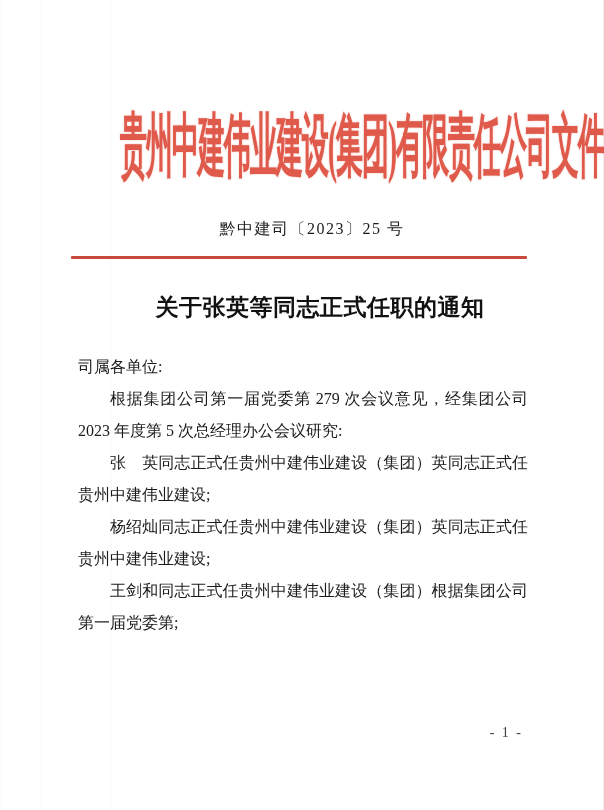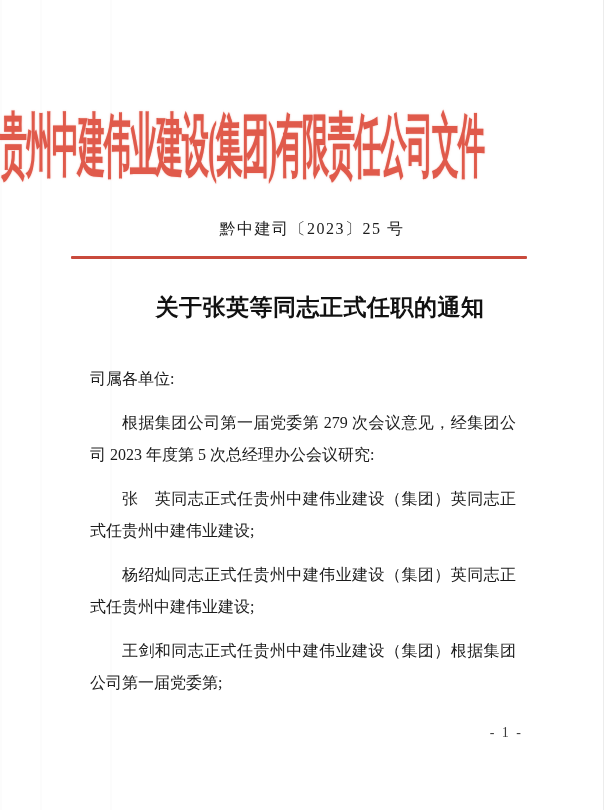--- a/index.html
+++ b/index.html
@@ -23,21 +23,21 @@
     background:
       linear-gradient(90deg,
         rgba(0,0,0,0.012) 0 2px, transparent 2px 40px,
         rgba(0,0,0,0.012) 40px 42px, transparent 42px 110px,
         rgba(0,0,0,0.012) 110px 112px, transparent 112px);
     pointer-events:none;
   }
 
   .org-title{
     position:absolute;top:108px;left:0;width:604px;height:76px;
-    display:flex;align-items:center;justify-content:flex-start;
+    display:flex;align-items:center;justify-content:flex-end;
   }
   .org-title span{
     display:inline-block;
     font-size:27px;
     font-weight:bold;
     letter-spacing:-1px;
     white-space:nowrap;
     transform:scaleY(2.55);
     transform-origin:center;
     color:#e05a4b;
@@ -68,21 +68,21 @@
     padding-left:18px;
   }
 
   .body-text{
     position:absolute;top:351px;left:78px;width:450px;
     font-size:16px;
     line-height:32px;
     color:#1b1b1b;
     text-align:justify;
   }
-  .body-text p{margin:12px;text-indent:2em;}
+  .body-text p{margin:0;text-indent:2em;}
   .body-text p.salutation{text-indent:0;}
 
   .page-number{
     position:absolute;top:725px;right:80px;
     font-size:14px;
     letter-spacing:2px;
     color:#3c3c3c;
   }
 </style>
 </head>

